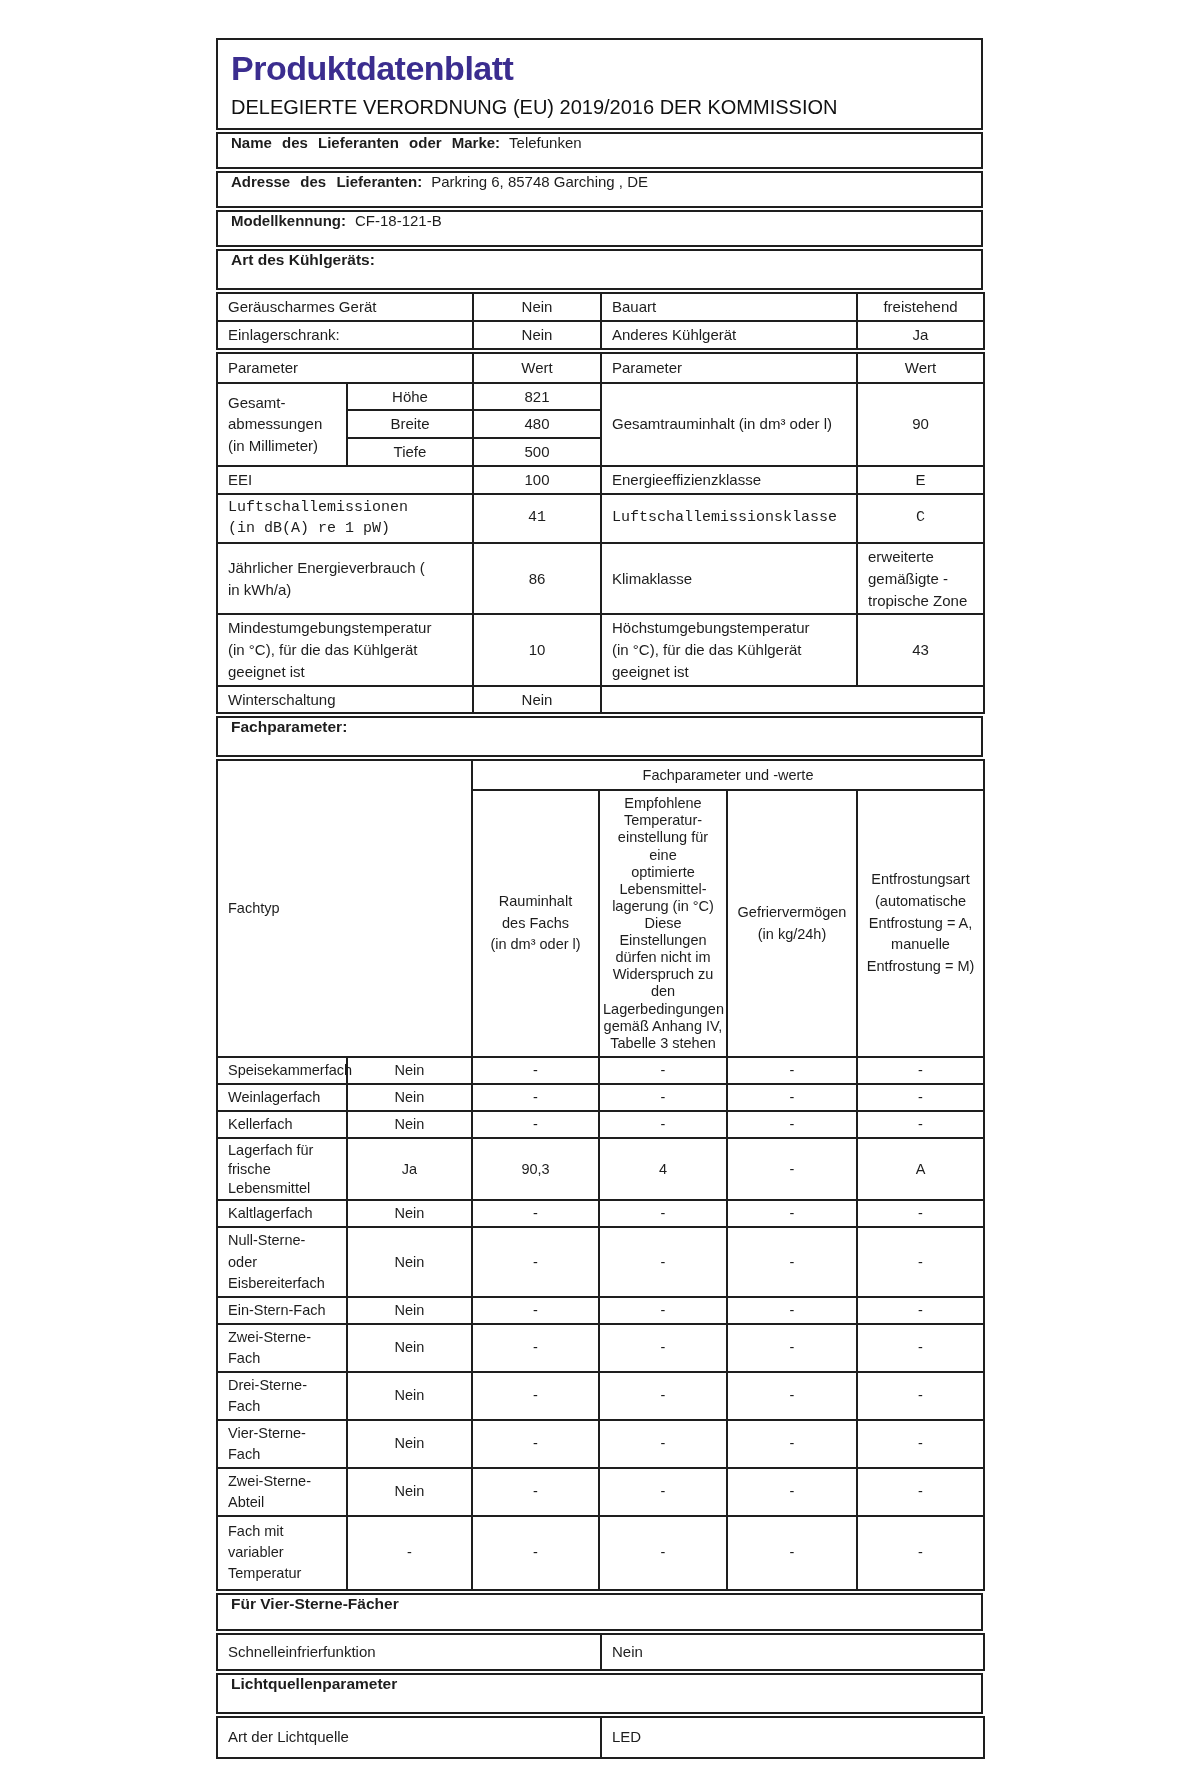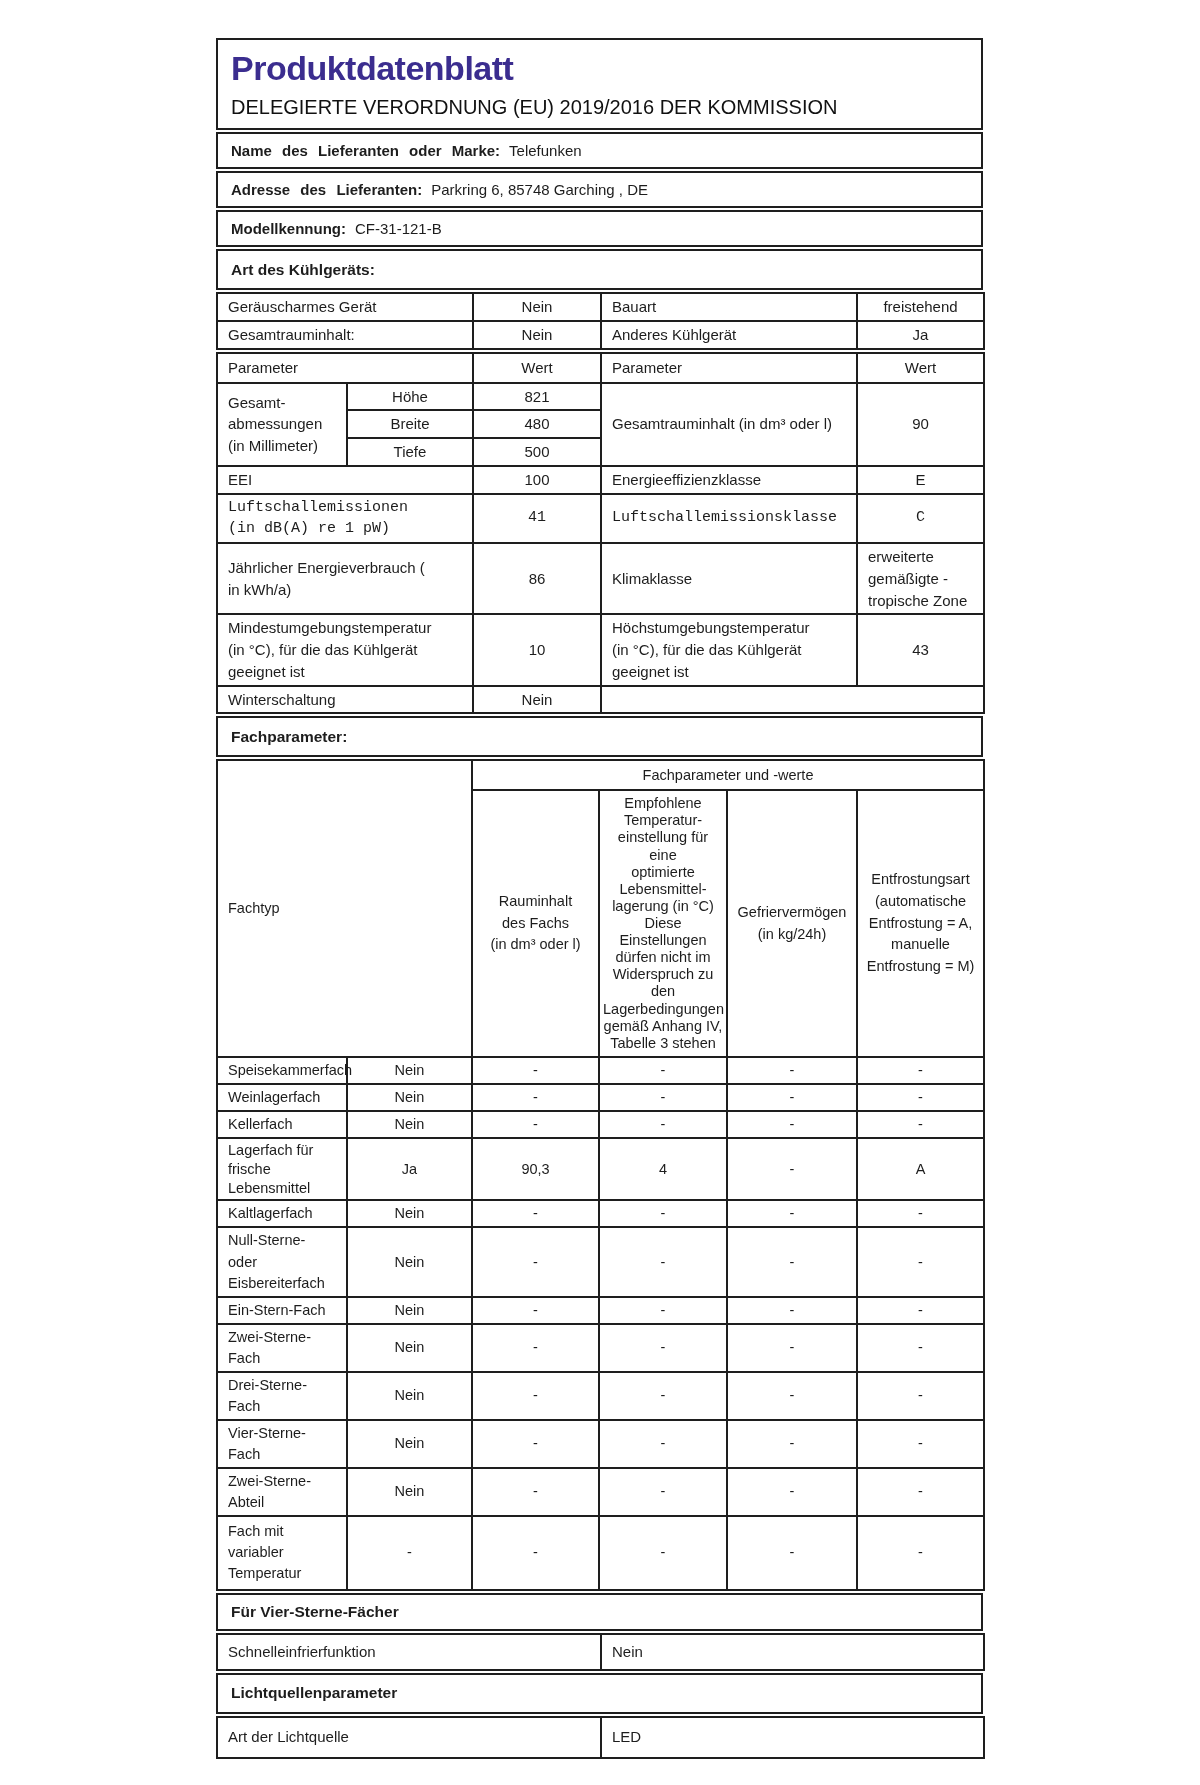--- a/index.html
+++ b/index.html
@@ -1,20 +1,20 @@
 <!DOCTYPE html>
 <html><head>
 <meta charset="utf-8">
 <style>
   html,body{margin:0;padding:0;background:#ffffff;}
   body{width:1200px;height:1785px;position:relative;
        font-family:"Liberation Sans",sans-serif;color:#1d1d1d;font-size:15px;}
   .doc{position:absolute;left:216px;top:38px;width:767px;}
   .box{border:2px solid #1e1e1e;background:#fff;margin-bottom:2px;box-sizing:border-box;
-       display:flex;align-items:center;padding:0 0 0 13px;}
+       display:flex;align-items:flex-start;padding:0 0 0 13px;}
   .box.col{flex-direction:column;align-items:flex-start;justify-content:center;}
   .title-box{height:92px;padding-top:2px;}
   .title{font-size:34px;font-weight:bold;color:#3b2d8f;letter-spacing:-0.5px;line-height:1.05;text-align:right;}
   .subtitle{font-size:20px;margin-top:9px;color:#111;}
   .lblrow{height:37px;}
   .b{font-weight:bold;}
   .spread{word-spacing:6px;}
   .val{margin-left:9px;}
   .sec{height:41px;font-weight:bold;font-size:15.5px;}
   table{border-collapse:collapse;table-layout:fixed;width:767px;margin-bottom:2px;
@@ -45,41 +45,41 @@
   <div class="box lblrow">
     <span class="b spread">Name des Lieferanten oder Marke:</span>
     <span class="val">Telefunken</span>
   </div>
   <div class="box lblrow">
     <span class="b spread">Adresse des Lieferanten:</span>
     <span class="val">Parkring 6, 85748 Garching , DE</span>
   </div>
   <div class="box lblrow">
     <span class="b">Modellkennung:</span>
-    <span class="val">CF-31-121-B</span>
+    <span class="val">CF-18-121-B</span>
   </div>
 
   <div class="box sec">Art des Kühlgeräts:</div>
 
   <table>
     <colgroup>
         <col style="width:256px">
         <col style="width:128px">
         <col style="width:256px">
         <col style="width:127px">
       </colgroup>
     <tbody>
         <tr class="r26">
       <td>Geräuscharmes Gerät</td>
       <td class="c">Nein</td>
       <td>Bauart</td>
       <td class="c">freistehend</td>
     </tr>
     <tr class="r26">
-      <td>Gesamtrauminhalt:</td>
+      <td>Einlagerschrank:</td>
       <td class="c">Nein</td>
       <td>Anderes Kühlgerät</td>
       <td class="c">Ja</td>
     </tr>
   </tbody>
     </table>
 
 
   <table>
     <colgroup>

